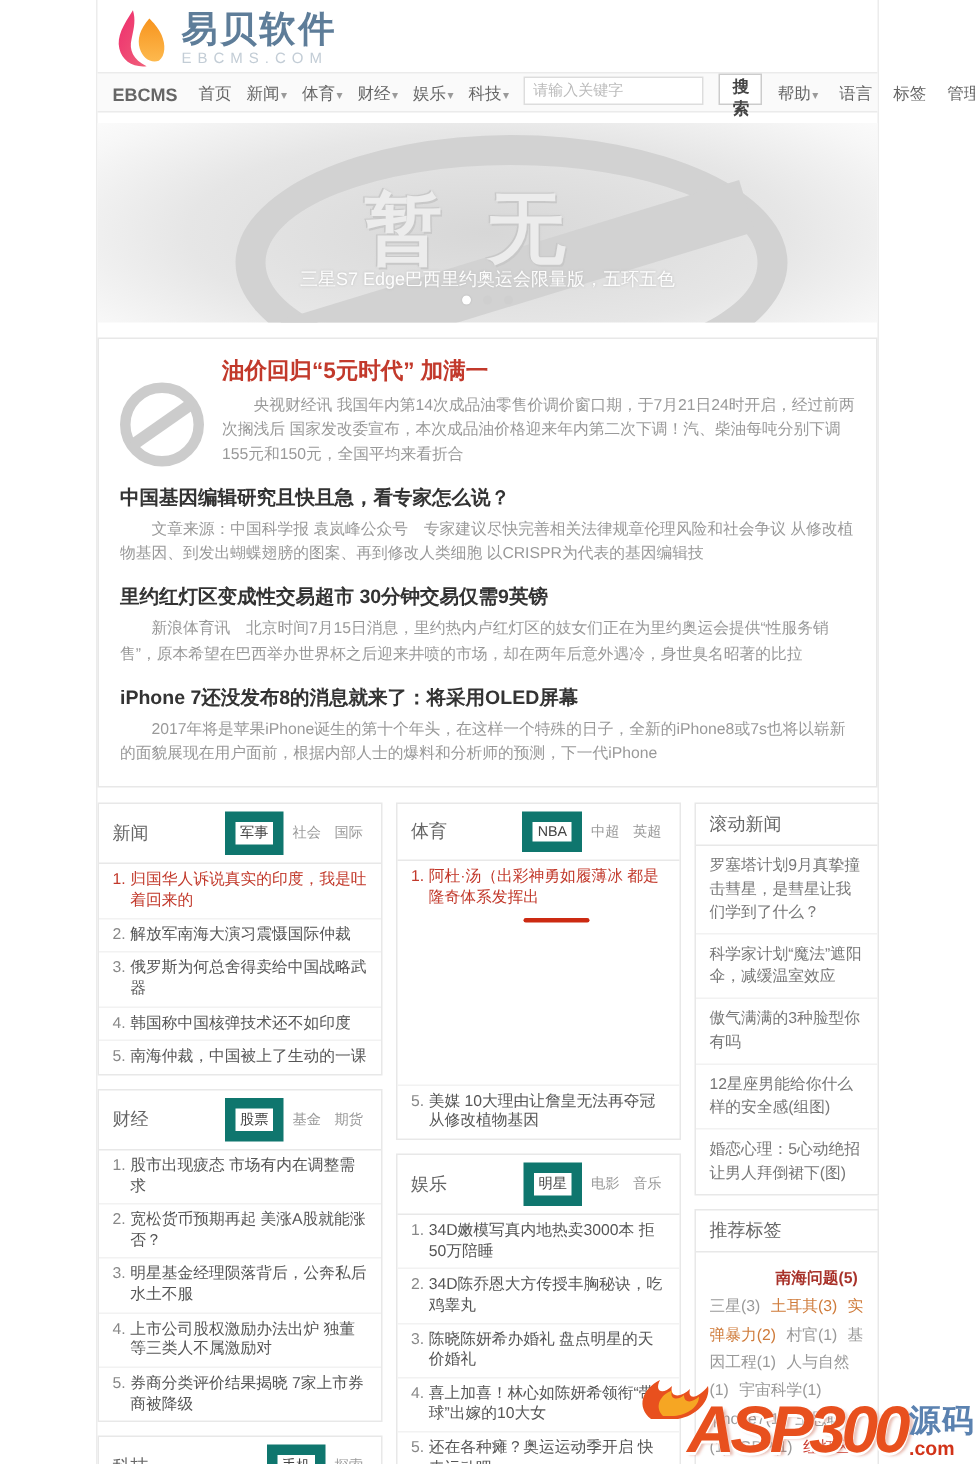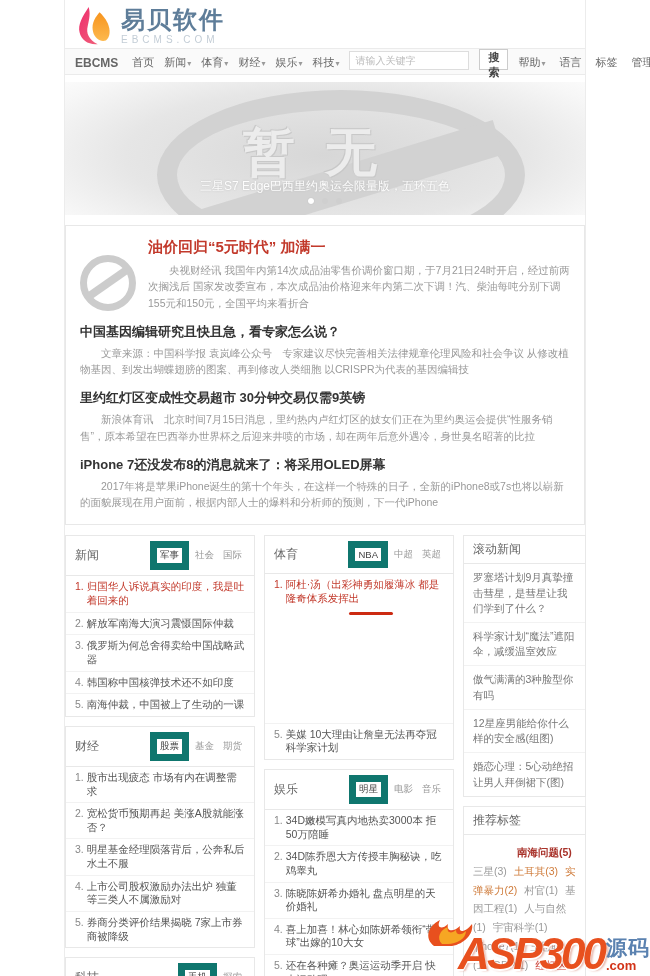--- a/index.html
+++ b/index.html
@@ -298,21 +298,21 @@
           </span>
         </div>
         <div class="row hot" style="border-bottom:none;">
             <span class="num">1.</span>
             <span>阿杜·汤（出彩神勇如履薄冰 都是隆奇体系发挥出</span>
           </div>
         <div class="squiggle"></div>
         <div class="sports-gap"></div>
         <div class="row" style="border-top:1px solid #f2f2f2;">
             <span class="num">5.</span>
-            <span>美媒 10大理由让詹皇无法再夺冠 科学家计划</span>
+            <span>美媒 10大理由让詹皇无法再夺冠 从修改植物基因</span>
           </div>
       </div>
 
       <div class="box">
         <div class="box-head">
           <span class="box-title">娱乐</span>
           <span class="tabs">
             <span class="tab active">明星</span>
             <span class="tab">电影</span>
             <span class="tab">音乐</span>

